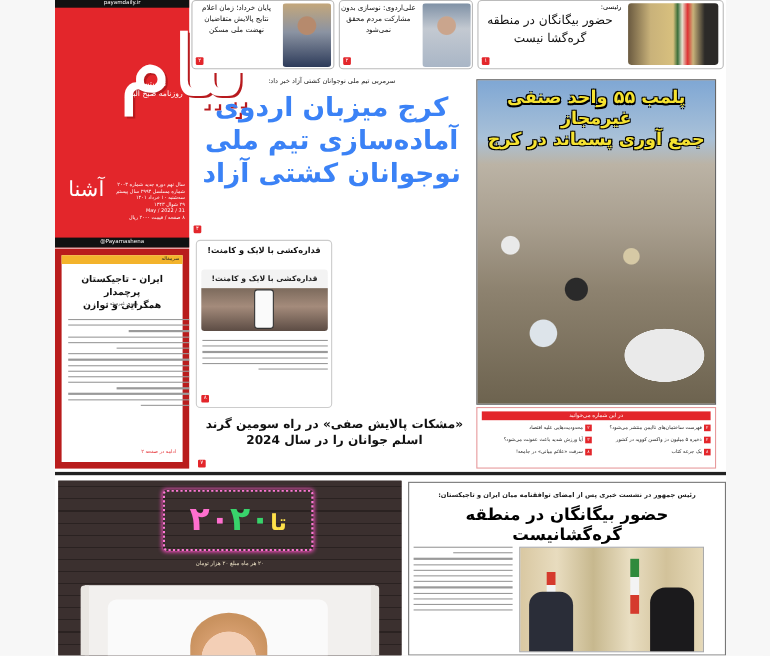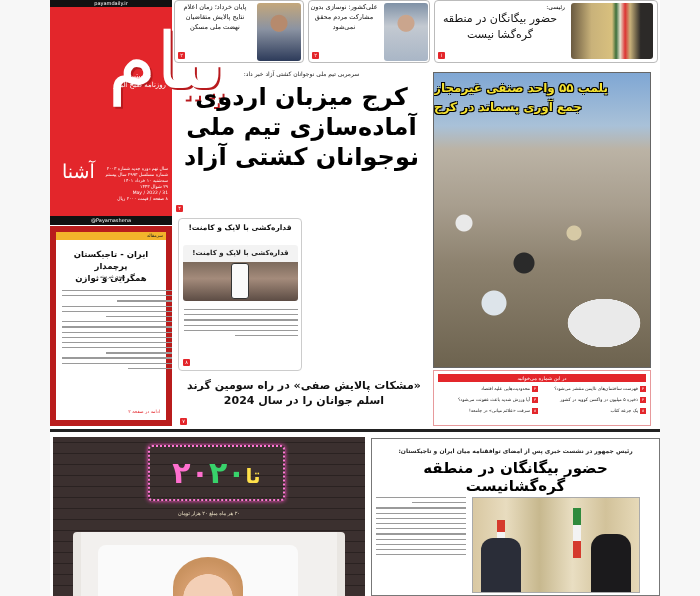--- a/index.html
+++ b/index.html
@@ -20,39 +20,39 @@
   .mast-ashena { position: absolute; left: 12px; top: 160px; color: #fff; font-size: 19px; font-family: "DejaVu Serif", serif; }
   .mast-info { position: absolute; right: 4px; top: 166px; width: 72px; color: #fff; font-size: 4.5px; line-height: 6px; text-align: right; direction: rtl; }
 
   
   .tbox { border: 1px solid #bbb; border-radius: 4px; background: #fff; }
   .thumb { position: absolute; border-radius: 3px; }
   .ttitle { position: absolute; font-weight: normal; color: #111; font-size: 9px; line-height: 13px; direction: rtl; text-align: center; }
 
   
   .kicker { font-size: 6px; color: #222; }
-  .headline { font-weight: bold; color: #000000; font-size: 24px; line-height: 30px; }
+  .headline { font-weight: bold; color: #3b82f6; font-size: 24px; line-height: 30px; }
 
   
   .card { border: 1px solid #ccc; border-radius: 4px; background: #fff; }
   .card-title { position: absolute; left: 0; right: 0; text-align: center; font-weight: bold; font-size: 7.5px; line-height: 10px; direction: rtl; color: #111; }
   .card-img { position: absolute; border-radius: 3px; overflow: hidden; }
   .card-text { position: absolute; font-size: 3.6px; line-height: 5.3px; color: #555; direction: rtl; text-align: justify; }
   .lines div { height: 1.3px; background: #9a9a9a; margin-bottom: 3.9px; }
 
   .photo-main { left: 383px; top: 72px; width: 218px; height: 296px; overflow: hidden; border: 1px solid #666;
     background:
       radial-gradient(ellipse 60px 40px at 170px 250px, #eaeaea 60%, transparent 61%),
       radial-gradient(circle at 30px 150px, #e9e9e9 8px, transparent 9px),
       radial-gradient(circle at 90px 190px, #2a2a2a 10px, transparent 11px),
       radial-gradient(circle at 60px 230px, #dde4ea 12px, transparent 13px),
       radial-gradient(circle at 140px 160px, #d6c9a5 7px, transparent 8px),
       linear-gradient(180deg, #7fa7d4 0%, #a9c1d8 18%, #bbb3a5 26%, #a89e8e 45%, #8d826f 65%, #6d634f 100%);
   }
-  .photo-title { position: absolute; left: 0; right: 0; top: 6px; text-align: left; color: #f5e230; font-weight: bold; font-size: 12px; line-height: 19px; direction: rtl; text-shadow: 1px 1px 0 #000, -1px -1px 0 #000, 1px -1px 0 #000, -1px 1px 0 #000; }
+  .photo-title { position: absolute; left: 0; right: 0; top: 6px; text-align: center; color: #f5e230; font-weight: bold; font-size: 16px; line-height: 19px; direction: rtl; text-shadow: 1px 1px 0 #000, -1px -1px 0 #000, 1px -1px 0 #000, -1px 1px 0 #000; }
 
   .inside { left: 383px; top: 370px; width: 218px; height: 56px; border: 1px solid #e79a9c; background: #fff; }
   .inside-hdr { position: absolute; left: 4px; right: 4px; top: 3px; height: 8px; background: #e3262b; color: #fff; font-size: 5px; line-height: 8px; text-align: center; direction: rtl; }
   .inside-item { position: absolute; font-size: 4.5px; line-height: 6px; color: #222; direction: rtl; white-space: nowrap; }
   .inside-item .b { display: inline-block; width: 6px; height: 6px; background: #e3262b; color: #fff; font-size: 4px; text-align: center; vertical-align: middle; margin-left: 2px; }
 
   .editorial { left: 0; top: 226px; width: 122px; height: 200px; border: 6px solid #b91c1c; background: #fff; }
   .ed-hdr { position: absolute; left: 0; right: 0; top: 0; height: 8px; background: #f3b32b; font-size: 4.5px; line-height: 8px; padding-right: 3px; direction: rtl; color: #222; }
   .ed-title { position: absolute; left: 0; right: 0; top: 16px; text-align: center; font-weight: bold; font-size: 8.5px; line-height: 12px; direction: rtl; color: #111; }
   .ed-author { position: absolute; left: 0; right: 0; top: 42px; text-align: center; font-size: 4.5px; direction: rtl; color: #333; }
@@ -104,21 +104,21 @@
   <div class="abs tbox" style="left:384px; top:0; width:224px; height:63px;">
     <div class="thumb" style="left:136px; top:2px; width:82px; height:56px; background: linear-gradient(90deg,#6a5a40 0%,#c9b27a 25%,#d8c07e 50%,#3b6e3a 55%,#e7e2d0 60%,#d33 66%,#c9b27a 72%,#2c2a28 85%,#2c2a28 100%);"></div>
     <div class="abs rtl" style="right:92px; top:2px; font-size:6px;">رئیسی:</div>
     <div class="ttitle" style="right:92px; top:10px; width:130px; font-size:11px; line-height:16px;">حضور بیگانگان در منطقه گره‌گشا نیست</div>
     <div class="pg-badge" style="left:3px; bottom:3px;">۱</div>
   </div>
 
   <div class="abs tbox" style="left:258px; top:0; width:122px; height:63px;">
     <div class="thumb" style="left:75px; top:2px; width:44px; height:58px; background: radial-gradient(circle at 50% 35%, #caa58d 8px, transparent 9px), linear-gradient(180deg,#7f91a6 0%,#c3c9d1 40%,#a9b6c6 100%);"></div>
     <div class="ttitle" style="right:50px; top:1px; width:70px; font-size:6.5px; line-height:10px;">
-      <span>علی‌کشور:</span>
+      <span>علی‌اردوی:</span>
       <span>نوسازی بدون مشارکت مردم محقق نمی‌شود</span>
     </div>
     <div class="pg-badge" style="left:3px; bottom:3px;">۲</div>
   </div>
 
   <div class="abs tbox" style="left:124px; top:0; width:130px; height:63px;">
     <div class="thumb" style="left:82px; top:2px; width:44px; height:58px; background: radial-gradient(circle at 50% 35%, #b68a6d 8px, transparent 9px), linear-gradient(180deg,#c4a77b 0%,#8b93a2 45%,#2d3b5a 100%);"></div>
     <div class="ttitle" style="right:50px; top:1px; width:76px; font-size:6.5px; line-height:10px;">
       <span>پایان خرداد؛ زمان</span>
       <span>اعلام نتایج پالایش متقاضیان نهضت ملی مسکن</span>

